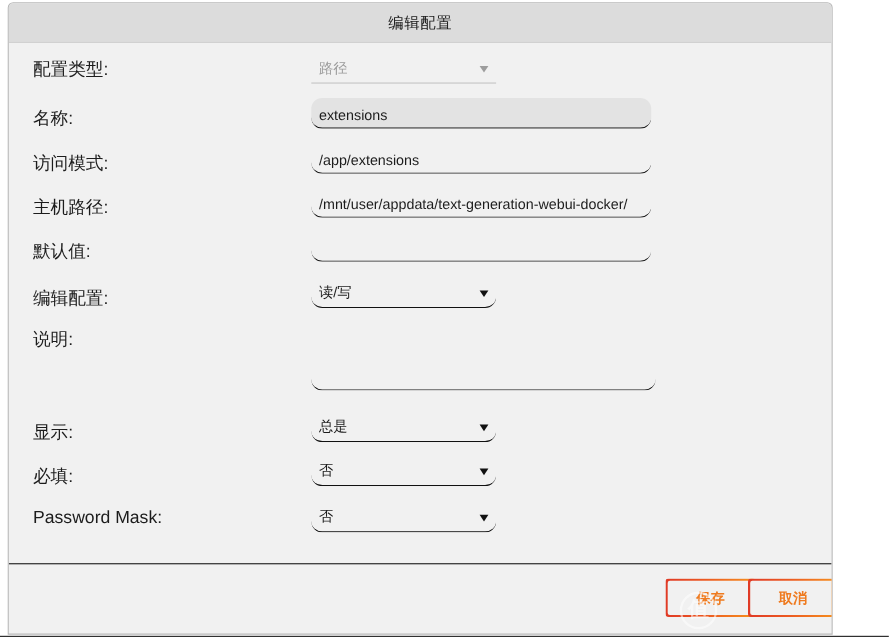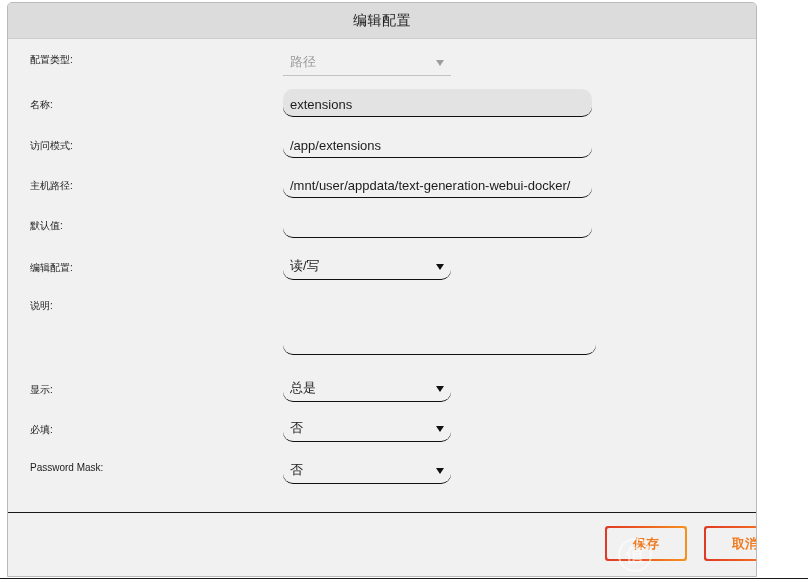--- a/index.html
+++ b/index.html
@@ -50,21 +50,21 @@
   
   .row {
     position: absolute;
     left: 0;
     width: 100%;
     height: 0;
   }
   .lbl {
     position: absolute;
     left: 22px;
-    font-size: 10px;
+    font-size: 16px;
     color: #1c1c1c;
     white-space: nowrap;
   }
 
   .field {
     position: absolute;
     left: 275px;
     box-sizing: border-box;
   }
   .underline {
@@ -126,21 +126,21 @@
     background: #f1f1f1;
     border-radius: 2px;
     display: flex;
     align-items: center;
     justify-content: center;
     font-size: 13px;
     font-weight: bold;
     color: #ef7b20;
   }
   #btn-save   { left: 597px; }
-  #btn-cancel { left: 696px; }
+  #btn-cancel { left: 672px; }
 
   
   #watermark {
     position: absolute;
     left: 610px;
     top: 524px;
     width: 200px;
     height: 56px;
     pointer-events: none;
     opacity: .55;

